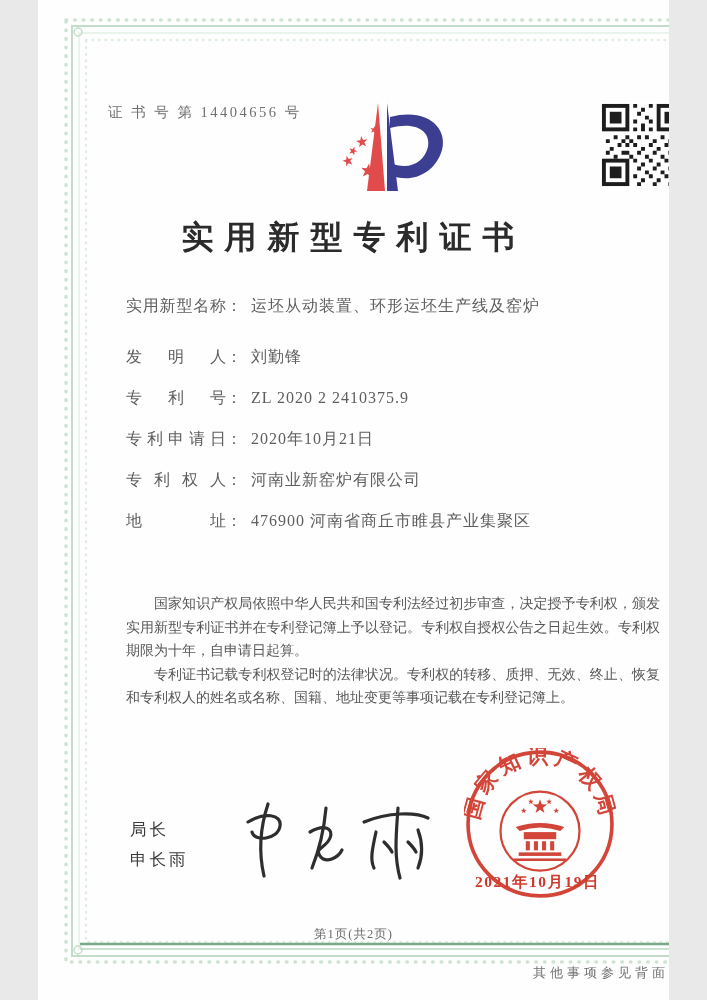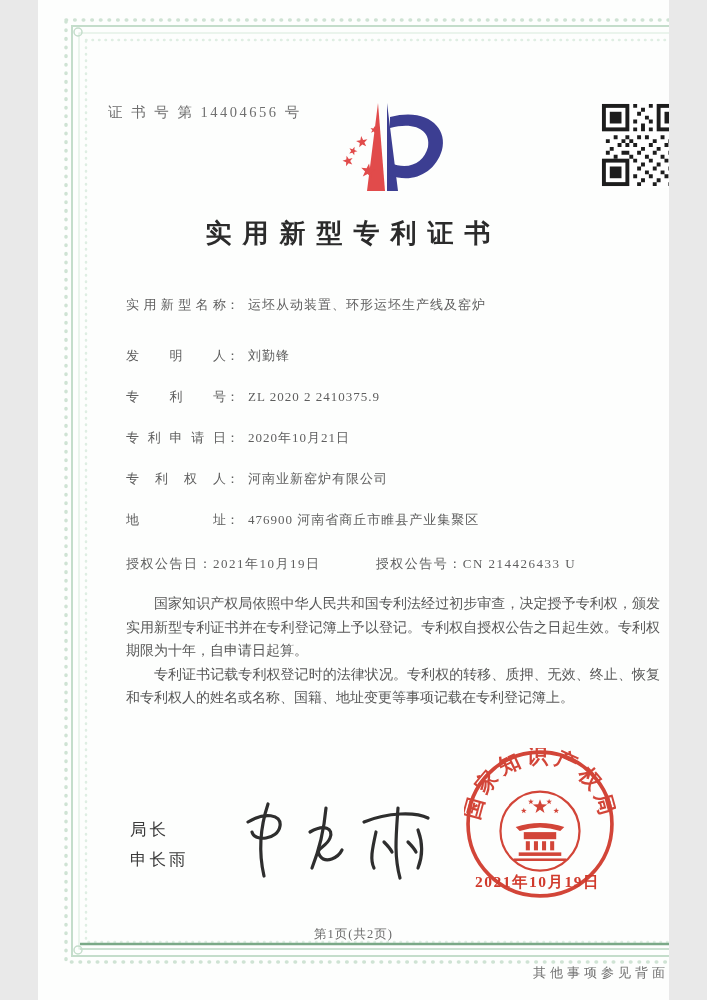--- a/index.html
+++ b/index.html
@@ -7,24 +7,24 @@
     position:relative;width:631px;height:1000px;margin:0 auto;
     background:#fdfefd;overflow:hidden;
     font-family:"Liberation Serif","DejaVu Serif",serif;
   }
   .abs{position:absolute;}
   
   .cert-no{left:70px;top:103px;font-size:14.5px;color:#6f6f6f;letter-spacing:2.5px;}
   .logo{left:279px;top:101px;width:152px;height:96px;}
   .qr{left:562px;top:102px;width:86px;height:86px;background:#fff;}
   
-  .title{left:0;right:0;top:216px;text-align:center;font-size:26px;font-weight:700;
+  .title{left:0;right:0;top:216px;text-align:center;font-size:32px;font-weight:700;
          color:#2b2b2b;letter-spacing:11px;}
   
-  .fields{left:88px;top:296px;width:545px;font-size:13px;color:#5e5e5e;}
+  .fields{left:88px;top:296px;width:545px;font-size:16px;color:#5e5e5e;}
   .frow{height:22px;margin-bottom:19px;white-space:nowrap;}
   .frow.first{margin-bottom:29px;}
   .flabel{display:inline-block;width:100px;text-align:justify;text-align-last:justify;
           vertical-align:baseline;}
   .fcolon{display:inline-block;}
   .fvalue{margin-left:9px;letter-spacing:1px;}
   .grant-row{margin-top:22px;white-space:nowrap;}
   .grant-pair{display:inline-block;letter-spacing:1.5px;}
   .grant-pair.second{margin-left:52px;}
   
@@ -107,28 +107,20 @@
     </div>
     <div class="frow">
       <span class="flabel">专利申请日</span><span class="fcolon">：</span><span class="fvalue">2020年10月21日</span>
     </div>
     <div class="frow">
       <span class="flabel">专利权人</span><span class="fcolon">：</span><span class="fvalue">河南业新窑炉有限公司</span>
     </div>
     <div class="frow">
       <span class="flabel">地址</span><span class="fcolon">：</span><span class="fvalue">476900 河南省商丘市睢县产业集聚区</span>
     </div>
-    <div class="grant-row">
-      <span class="grant-pair">
-        <span>授权公告日</span><span>：</span><span>2021年10月19日</span>
-      </span>
-      <span class="grant-pair second">
-        <span>授权公告号</span><span>：</span><span>CN 214426433 U</span>
-      </span>
-    </div>
   </div>
 
   <div class="abs body-text z1">
     <p>国家知识产权局依照中华人民共和国专利法经过初步审查，决定授予专利权，颁发实用新型专利证书并在专利登记簿上予以登记。专利权自授权公告之日起生效。专利权期限为十年，自申请日起算。</p>
     <p>专利证书记载专利权登记时的法律状况。专利权的转移、质押、无效、终止、恢复和专利权人的姓名或名称、国籍、地址变更等事项记载在专利登记簿上。</p>
   </div>
 
   <div class="abs signer z1">
     <div>局长</div>
     <div>申长雨</div>

